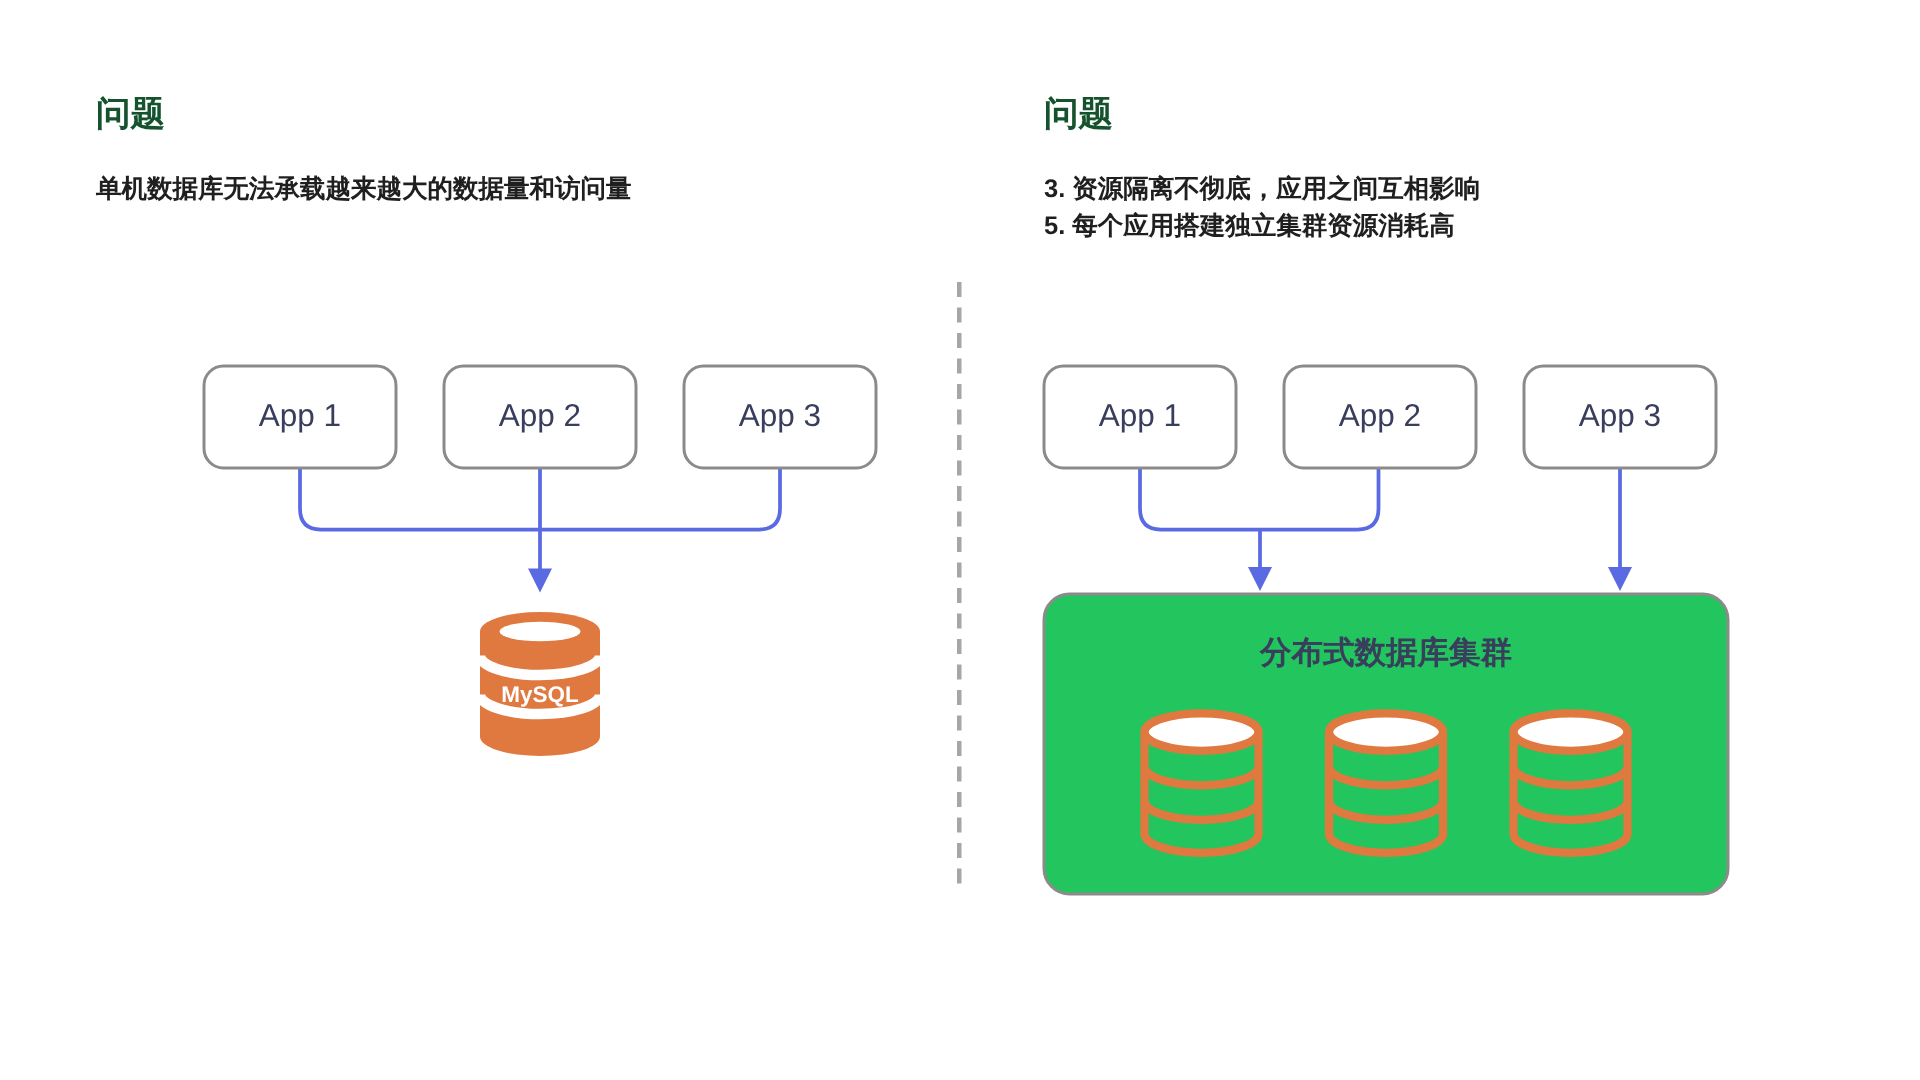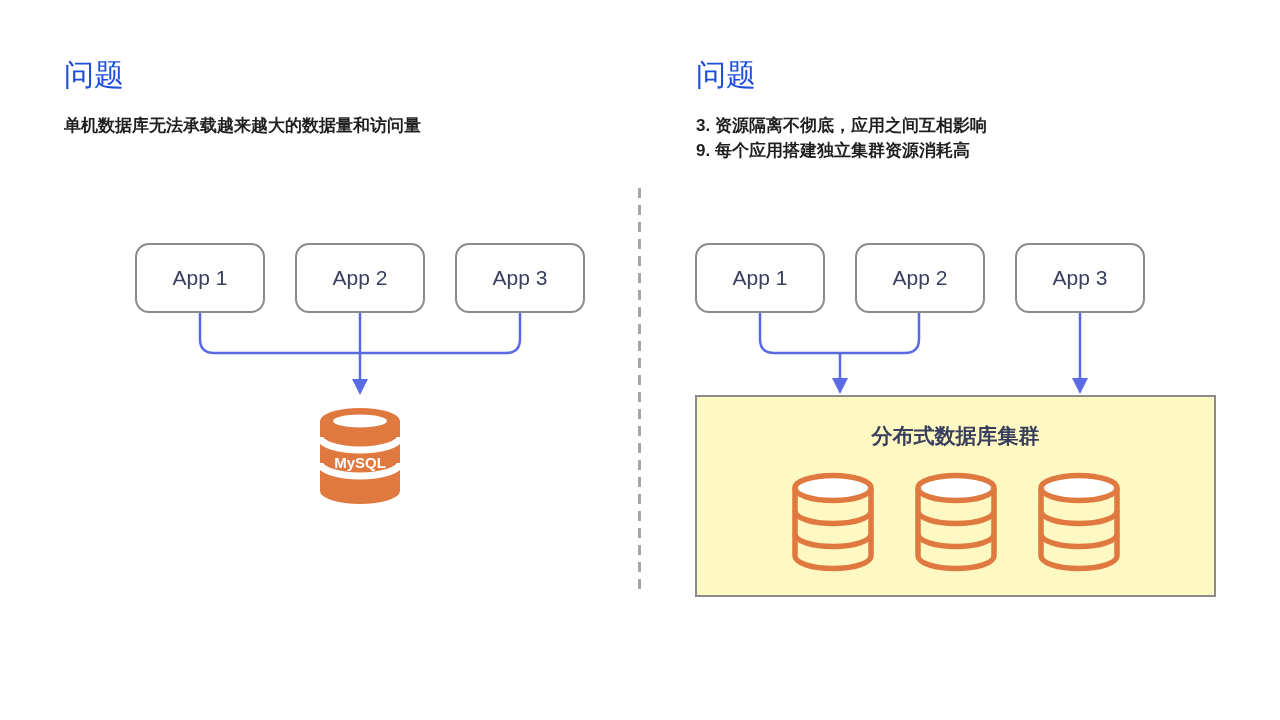--- a/index.html
+++ b/index.html
@@ -2,21 +2,21 @@
 <html><head>
 <meta charset="utf-8">
 <style>
   html,body{margin:0;padding:0;background:#ffffff;}
   .canvas{
     position:relative;width:1280px;height:720px;background:#ffffff;overflow:hidden;
     font-family:"Liberation Sans","DejaVu Sans",sans-serif;
   }
   .overlay{position:absolute;left:0;top:0;width:1280px;height:720px;pointer-events:none;z-index:1;}
   .panel-title{
-    position:absolute;font-size:30px;font-weight:400;color:#1d4ed8;line-height:34px;z-index:2;
+    position:absolute;font-size:23px;font-weight:700;color:#14532d;line-height:34px;z-index:2;
   }
   .panel-title.left{left:64px;top:58px;}
   .panel-title.right{left:696px;top:58px;}
   .panel-sub{
     position:absolute;font-size:17px;color:#1f1f1f;line-height:25px;z-index:2;white-space:nowrap;font-weight:bold;
   }
   .panel-sub.left{left:64px;top:113px;}
   .panel-sub.right{left:696px;top:113px;}
   .app-box{
     position:absolute;width:130px;height:70px;box-sizing:border-box;
@@ -25,22 +25,22 @@
     font-size:21px;font-weight:500;color:#383e5b;z-index:2;
   }
   .app-box.l1{left:135px;top:243px;}
   .app-box.l2{left:295px;top:243px;}
   .app-box.l3{left:455px;top:243px;}
   .app-box.r1{left:695px;top:243px;}
   .app-box.r2{left:855px;top:243px;}
   .app-box.r3{left:1015px;top:243px;}
   .mysql-icon{position:absolute;left:316px;top:404px;z-index:2;}
   .cluster-box{
-    position:absolute;left:695px;top:395px;width:521px;height:202px;box-sizing:border-box;
-    background:#fef9c3;border:2px solid #8b8b8b;border-radius:0;z-index:2;
+    position:absolute;left:695px;top:395px;width:458px;height:202px;box-sizing:border-box;
+    background:#22c55e;border:2px solid #8b8b8b;border-radius:18px;z-index:2;
   }
   .cluster-label{
     margin-top:28px;text-align:center;font-size:21px;font-weight:700;color:#383e5b;line-height:22px;
   }
   .cluster-row{
     margin-top:25px;display:flex;justify-content:center;gap:37px;
   }
 </style>
 </head>
 <body>
@@ -63,21 +63,21 @@
     <path d="M1080,305 V380" fill="none" stroke="#5a6ae3" stroke-width="2.5"></path>
     <polygon points="1072,378 1088,378 1080,394" fill="#5a6ae3"></polygon>
   </svg>
 
   <div class="panel-title left">问题</div>
   <div class="panel-sub left">单机数据库无法承载越来越大的数据量和访问量</div>
 
   <div class="panel-title right">问题</div>
   <div class="panel-sub right">
     <div>3. 资源隔离不彻底，应用之间互相影响</div>
-    <div>9. 每个应用搭建独立集群资源消耗高</div>
+    <div>5. 每个应用搭建独立集群资源消耗高</div>
   </div>
 
   <div class="app-box l1">
     <span>App 1</span>
   </div>
   <div class="app-box l2">
     <span>App 2</span>
   </div>
   <div class="app-box l3">
     <span>App 3</span>

